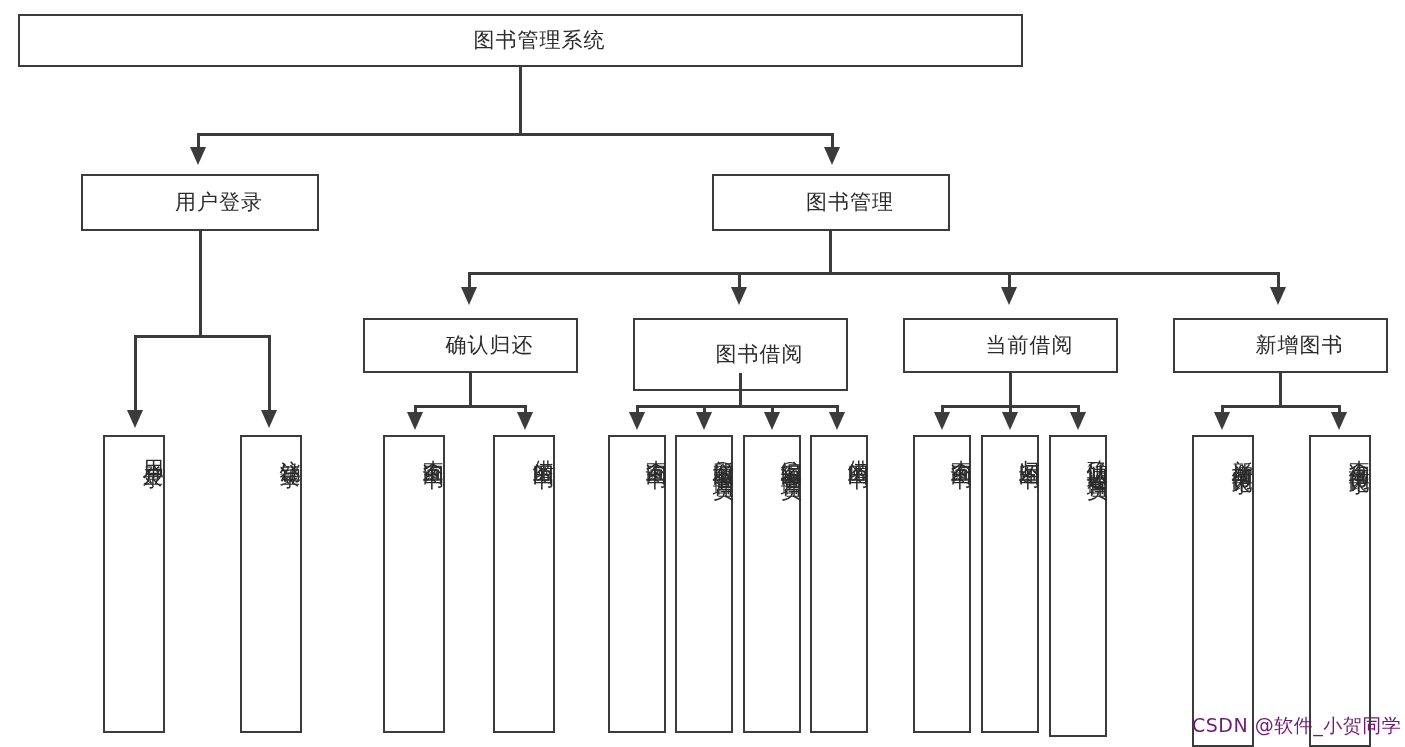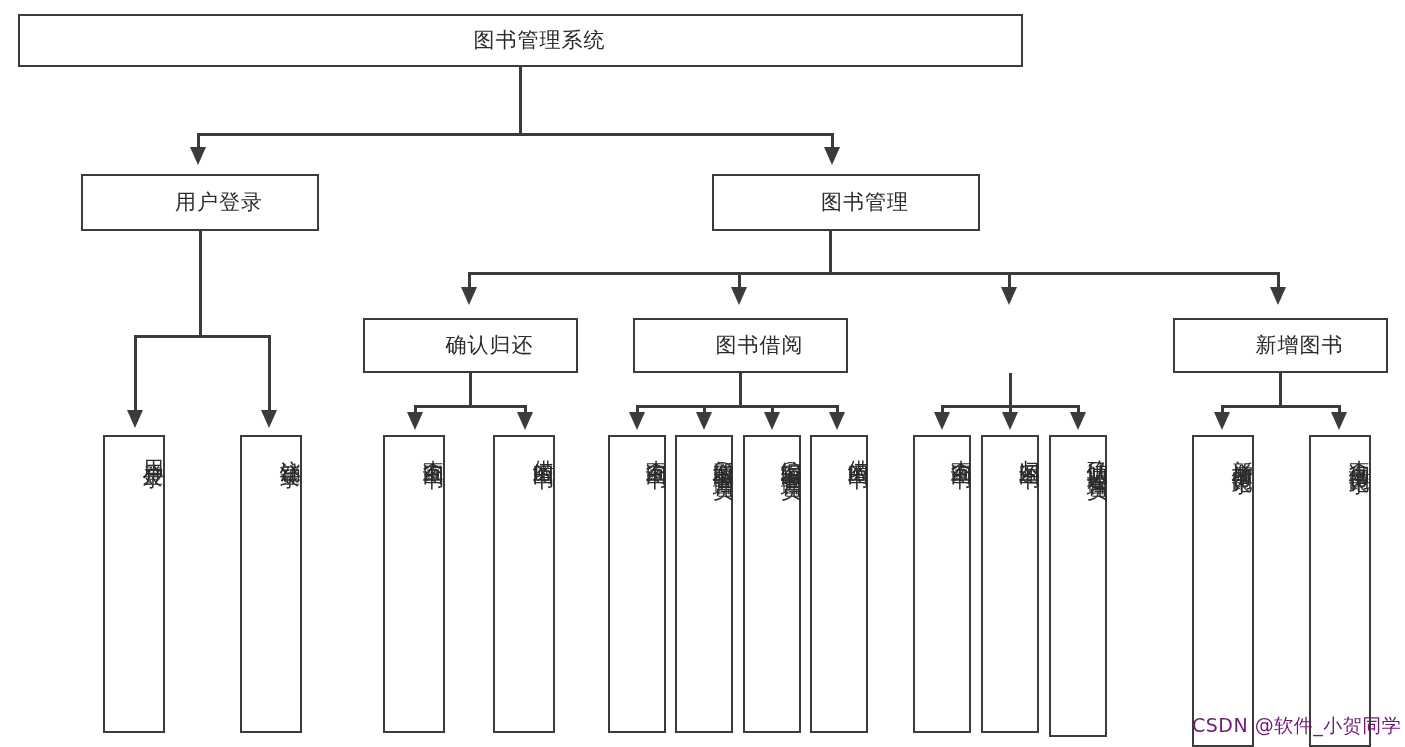--- a/index.html
+++ b/index.html
@@ -89,21 +89,21 @@
   <div class="ln h" style="left:197px; top:133px; width:637px;"></div>
   <div class="ln v" style="left:197px; top:133px; height:15px;"></div>
   <div class="ln v" style="left:831px; top:133px; height:15px;"></div>
   <div class="arrow" style="left:190px; top:147px;"></div>
   <div class="arrow" style="left:824px; top:147px;"></div>
 
   <div class="node h" style="left:81px; top:174px; width:238px; height:57px;">
     <span class="label">用户登录</span>
   </div>
 
-  <div class="node h" style="left:712px; top:174px; width:268px; height:57px;">
+  <div class="node h" style="left:712px; top:174px; width:238px; height:57px;">
     <span class="label">图书管理</span>
   </div>
 
   <div class="ln v" style="left:199px; top:231px; height:106px;"></div>
   <div class="ln h" style="left:134px; top:335px; width:137px;"></div>
   <div class="ln v" style="left:134px; top:335px; height:76px;"></div>
   <div class="ln v" style="left:268px; top:335px; height:76px;"></div>
   <div class="arrow" style="left:127px; top:410px;"></div>
   <div class="arrow" style="left:261px; top:410px;"></div>
 
@@ -114,22 +114,25 @@
   <div class="ln v" style="left:1008px; top:272px; height:16px;"></div>
   <div class="ln v" style="left:1277px; top:272px; height:16px;"></div>
   <div class="arrow" style="left:461px; top:287px;"></div>
   <div class="arrow" style="left:731px; top:287px;"></div>
   <div class="arrow" style="left:1001px; top:287px;"></div>
   <div class="arrow" style="left:1270px; top:287px;"></div>
 
   <div class="node h" style="left:363px; top:318px; width:215px; height:55px;">
     <span class="label">确认归还</span>
   </div>
-  <div class="node h" style="left:633px; top:318px; width:215px; height:55px;">
+  <div class="node h" style="left:633px; top:318px; width:215px; height:73px;">
     <span class="label">图书借阅</span>
+  </div>
+  <div class="node h" style="left:903px; top:318px; width:215px; height:55px;">
+    <span class="label">当前借阅</span>
   </div>
   <div class="node h" style="left:1173px; top:318px; width:215px; height:55px;">
     <span class="label">新增图书</span>
   </div>
 
   <div class="ln v" style="left:469px; top:373px; height:34px;"></div>
   <div class="ln h" style="left:414px; top:405px; width:113px;"></div>
   <div class="ln v" style="left:414px; top:405px; height:8px;"></div>
   <div class="ln v" style="left:524px; top:405px; height:8px;"></div>
   <div class="arrow" style="left:407px; top:412px;"></div>

